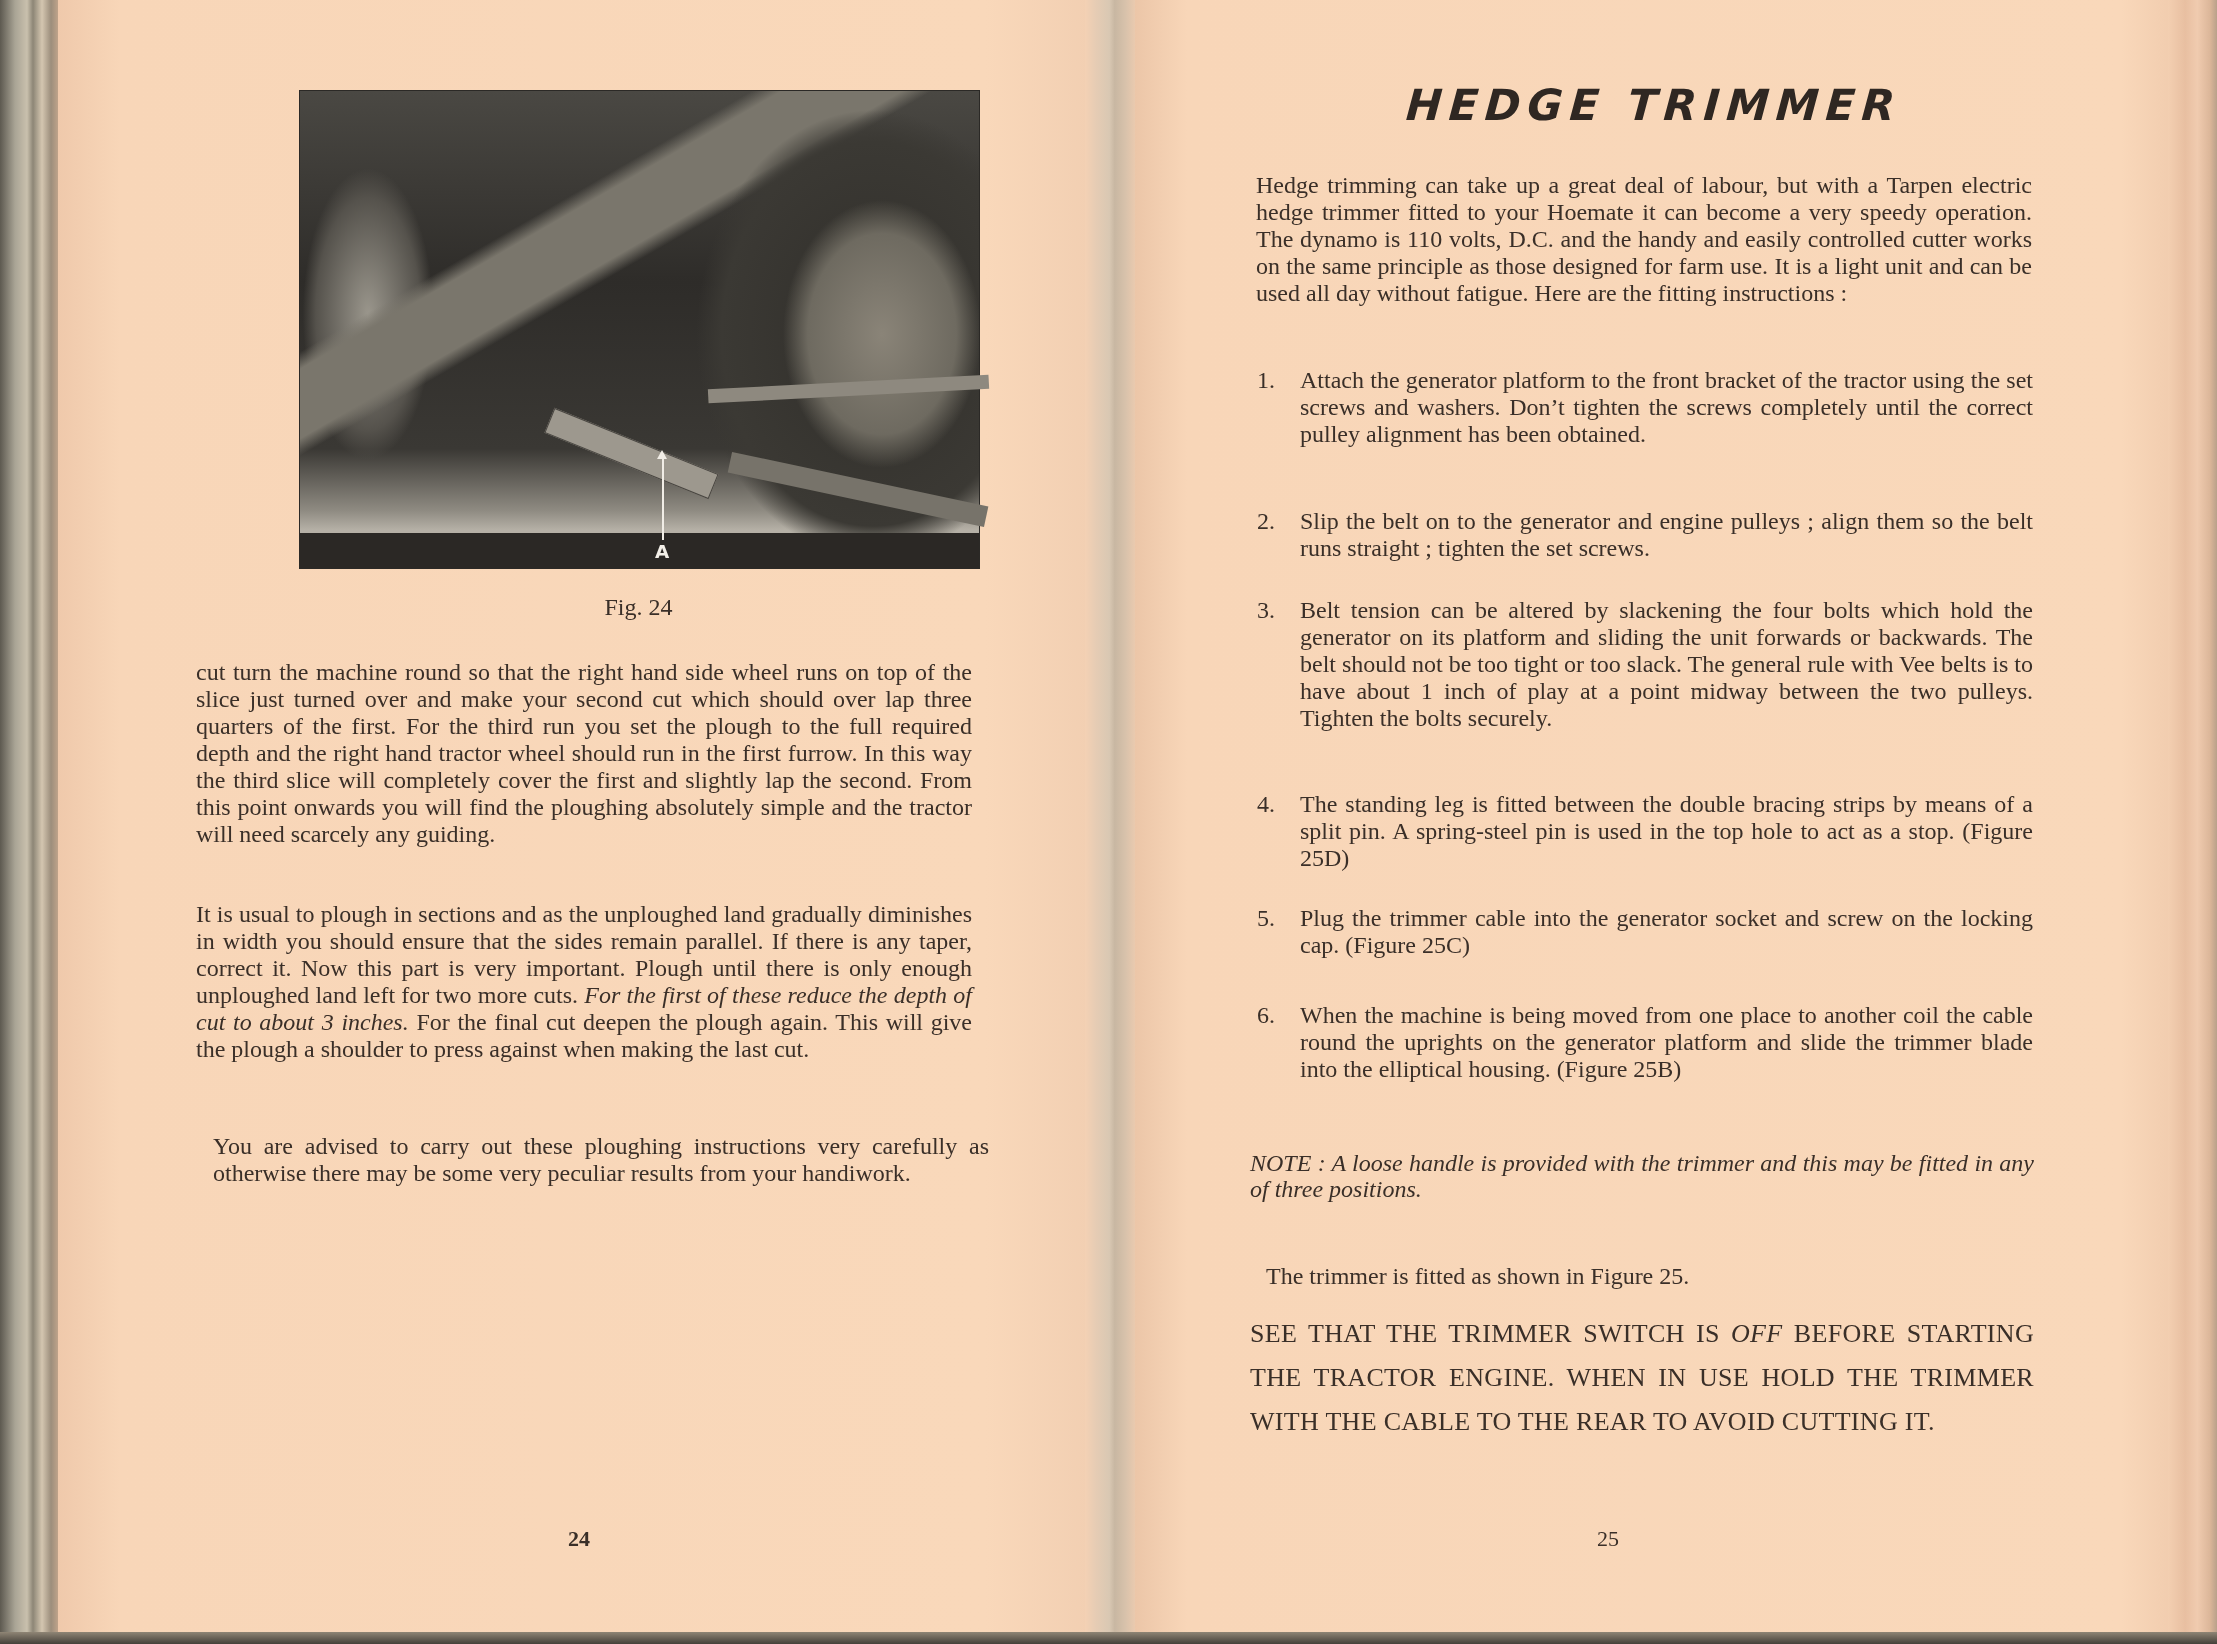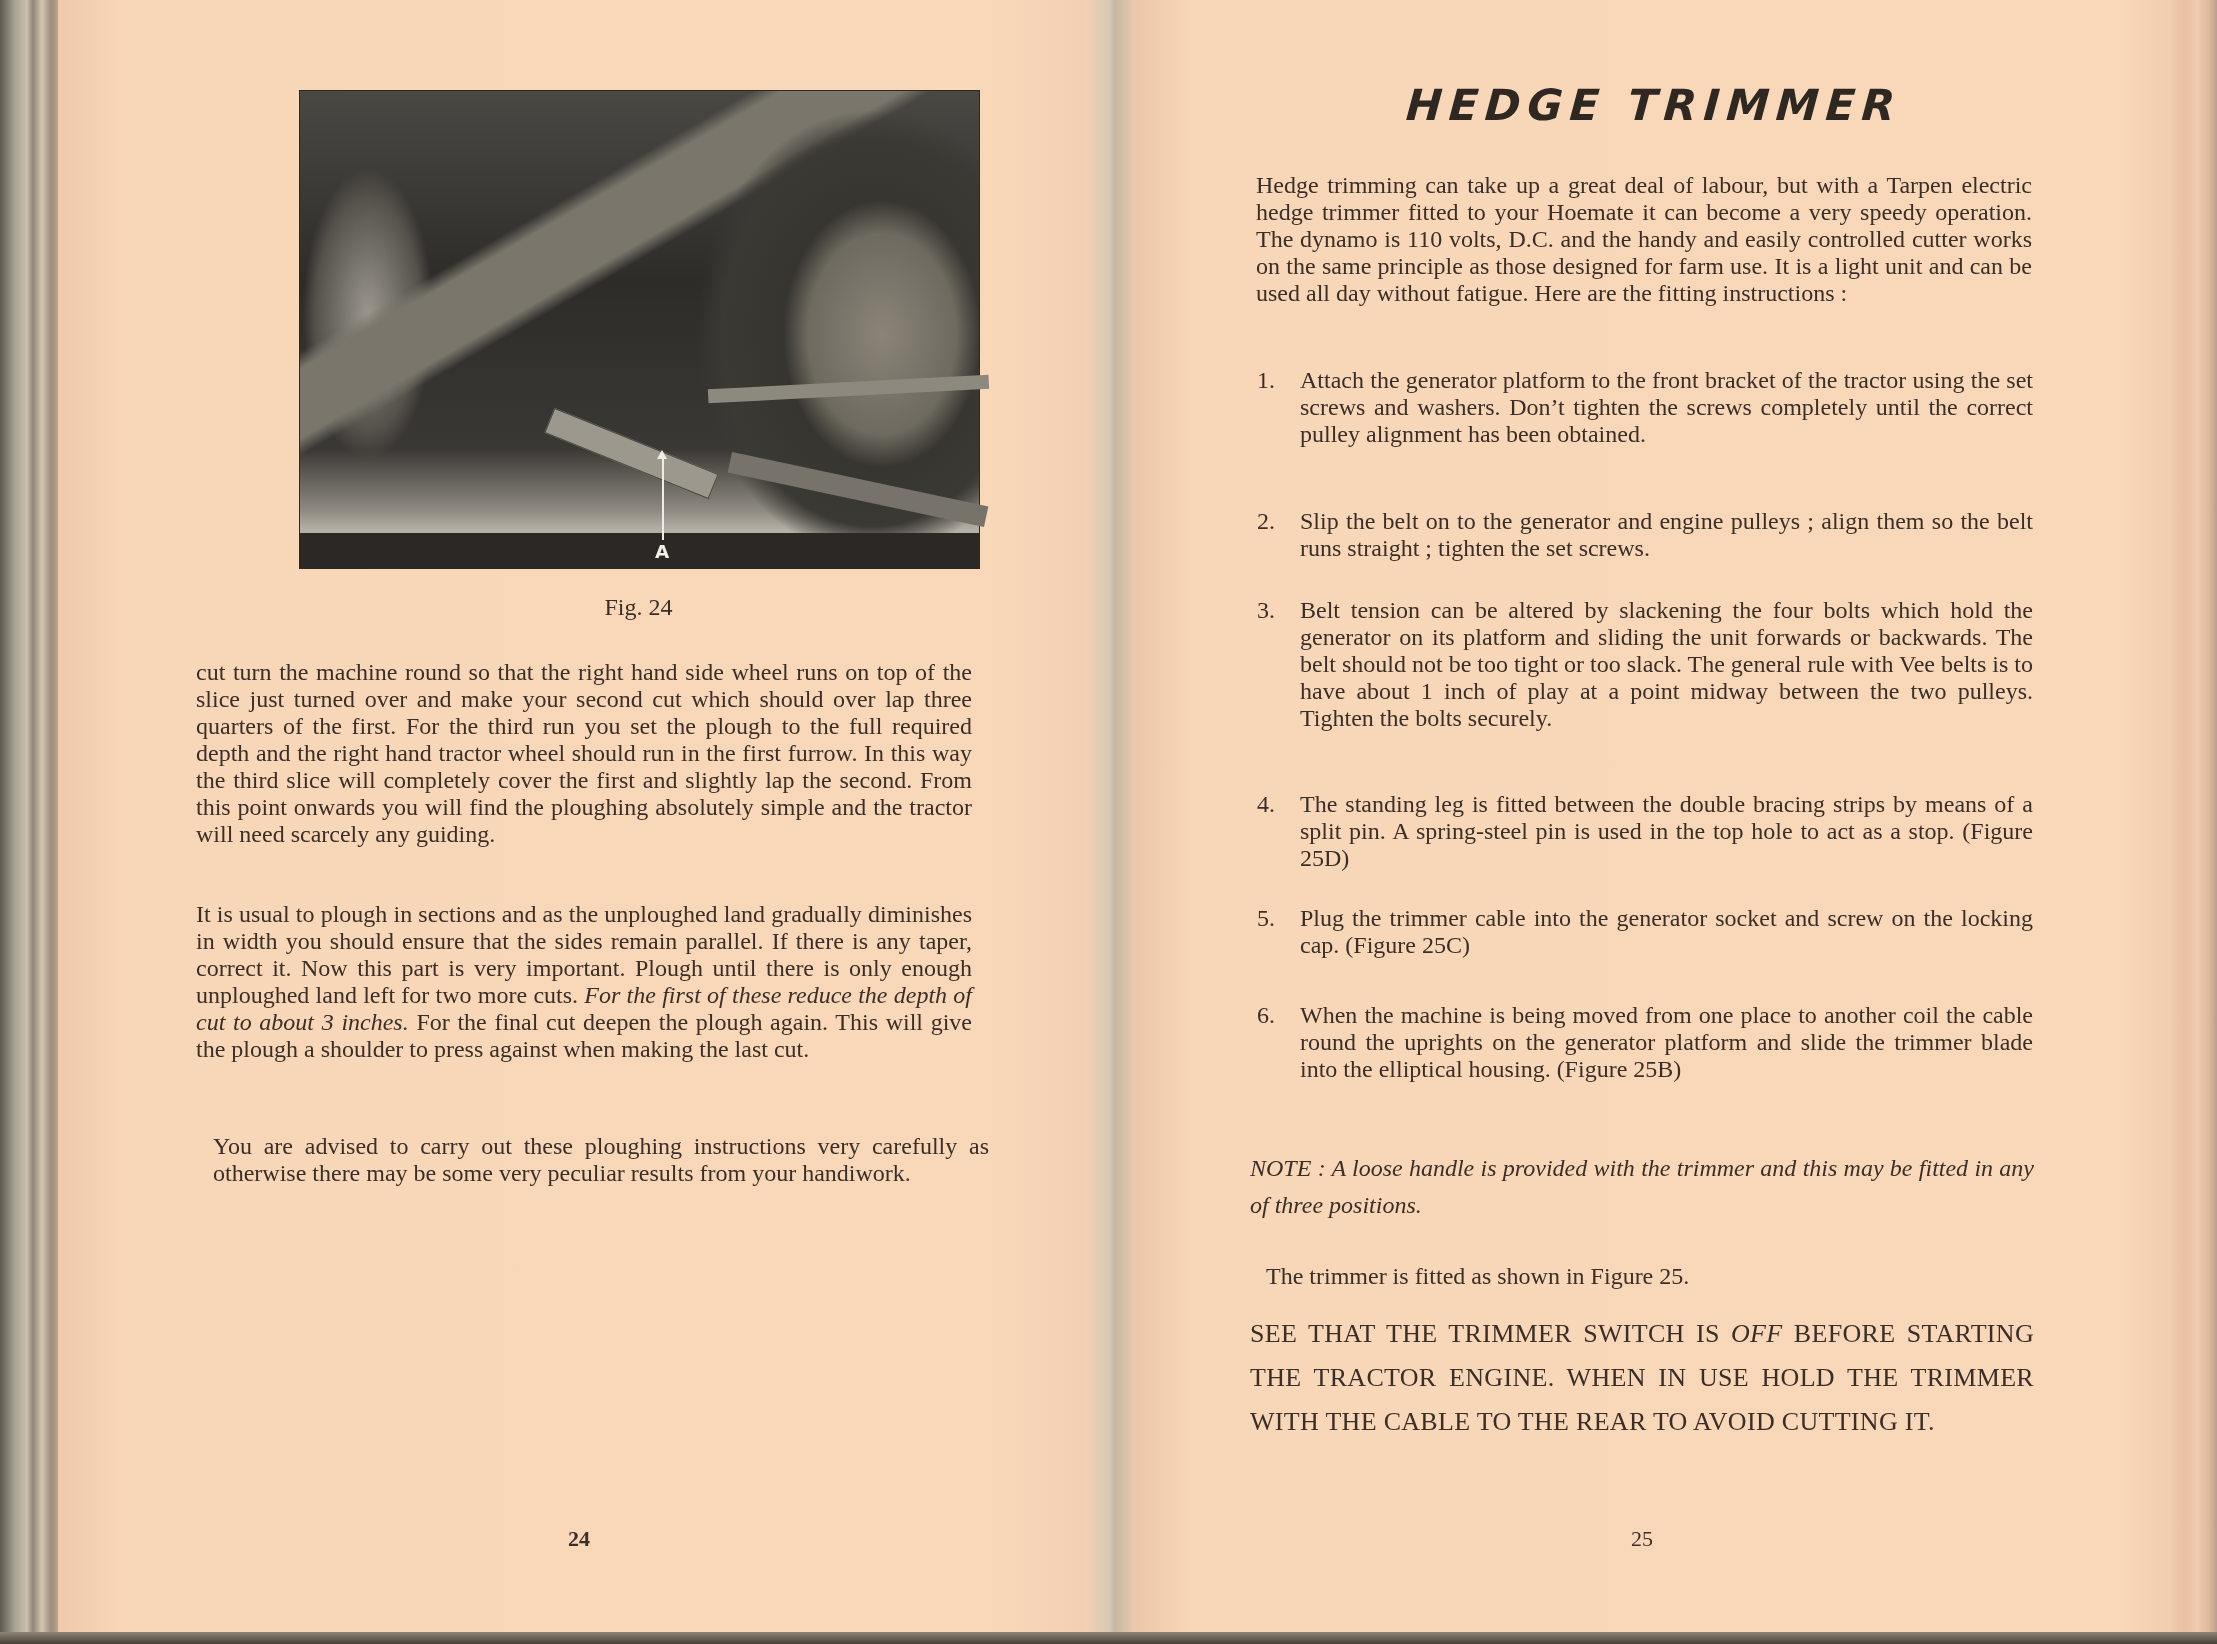--- a/index.html
+++ b/index.html
@@ -85,21 +85,21 @@
 
   .title {
     position:absolute; left:0; width:100%; top:80px; text-align:center;
     font-family:"DejaVu Sans", sans-serif; font-style:italic; font-weight:bold;
     font-size:43px; letter-spacing:6.8px; color:#2f2722;
     transform:skewX(-4deg);
   }
   .right .para { left:121px; width:776px; }
   .item { position:absolute; left:165px; width:733px; font-size:24px; line-height:27px; text-align:justify; text-align-last:left; }
   .item .num { position:absolute; left:-43px; top:0; }
-  .note { position:absolute; left:115px; width:784px; font-size:24px; line-height:37px; font-style:italic; text-align:justify; text-align-last:left; }
+  .note { position:absolute; left:115px; width:784px; font-size:24px; line-height:26px; font-style:italic; text-align:justify; text-align-last:left; }
   .warning { position:absolute; left:115px; width:784px; font-size:26px; line-height:44px; text-align:justify; text-align-last:left; letter-spacing:0.3px;}
   .pagenum { position:absolute; top:1526px; font-size:22px; }
 </style>
 </head>
 <body>
 
 <div class="spine-left"></div>
 
 <div class="page left">
   <div class="photo">
@@ -152,18 +152,18 @@
     <span class="num">6.</span>
     <span>When the machine is being moved from one place to another coil the cable round the uprights on the generator platform and slide the trimmer blade into the elliptical housing. (Figure 25B)</span>
   </div>
 
   <p class="note" style="top:1150px;margin:0;">NOTE :  A loose handle is provided with the trimmer and this may be fitted in any of three positions.</p>
 
   <p class="para" style="top:1247px;left:115px;margin:16px;">The trimmer is fitted as shown in Figure 25.</p>
 
   <p class="warning" style="top:1312px;margin:0;"><span>SEE THAT THE TRIMMER SWITCH IS </span><i>OFF</i><span> BEFORE STARTING THE TRACTOR ENGINE.  WHEN IN USE HOLD THE TRIMMER WITH THE CABLE TO THE REAR TO AVOID CUTTING IT.</span></p>
 
-  <div class="pagenum" style="left:496px;text-align:right;">25</div>
+  <div class="pagenum" style="left:462px;text-align:right;">25</div>
 </div>
 
 <div class="spine-right"></div>
 <div class="bottom-edge"></div>
 
 
 </body></html>

